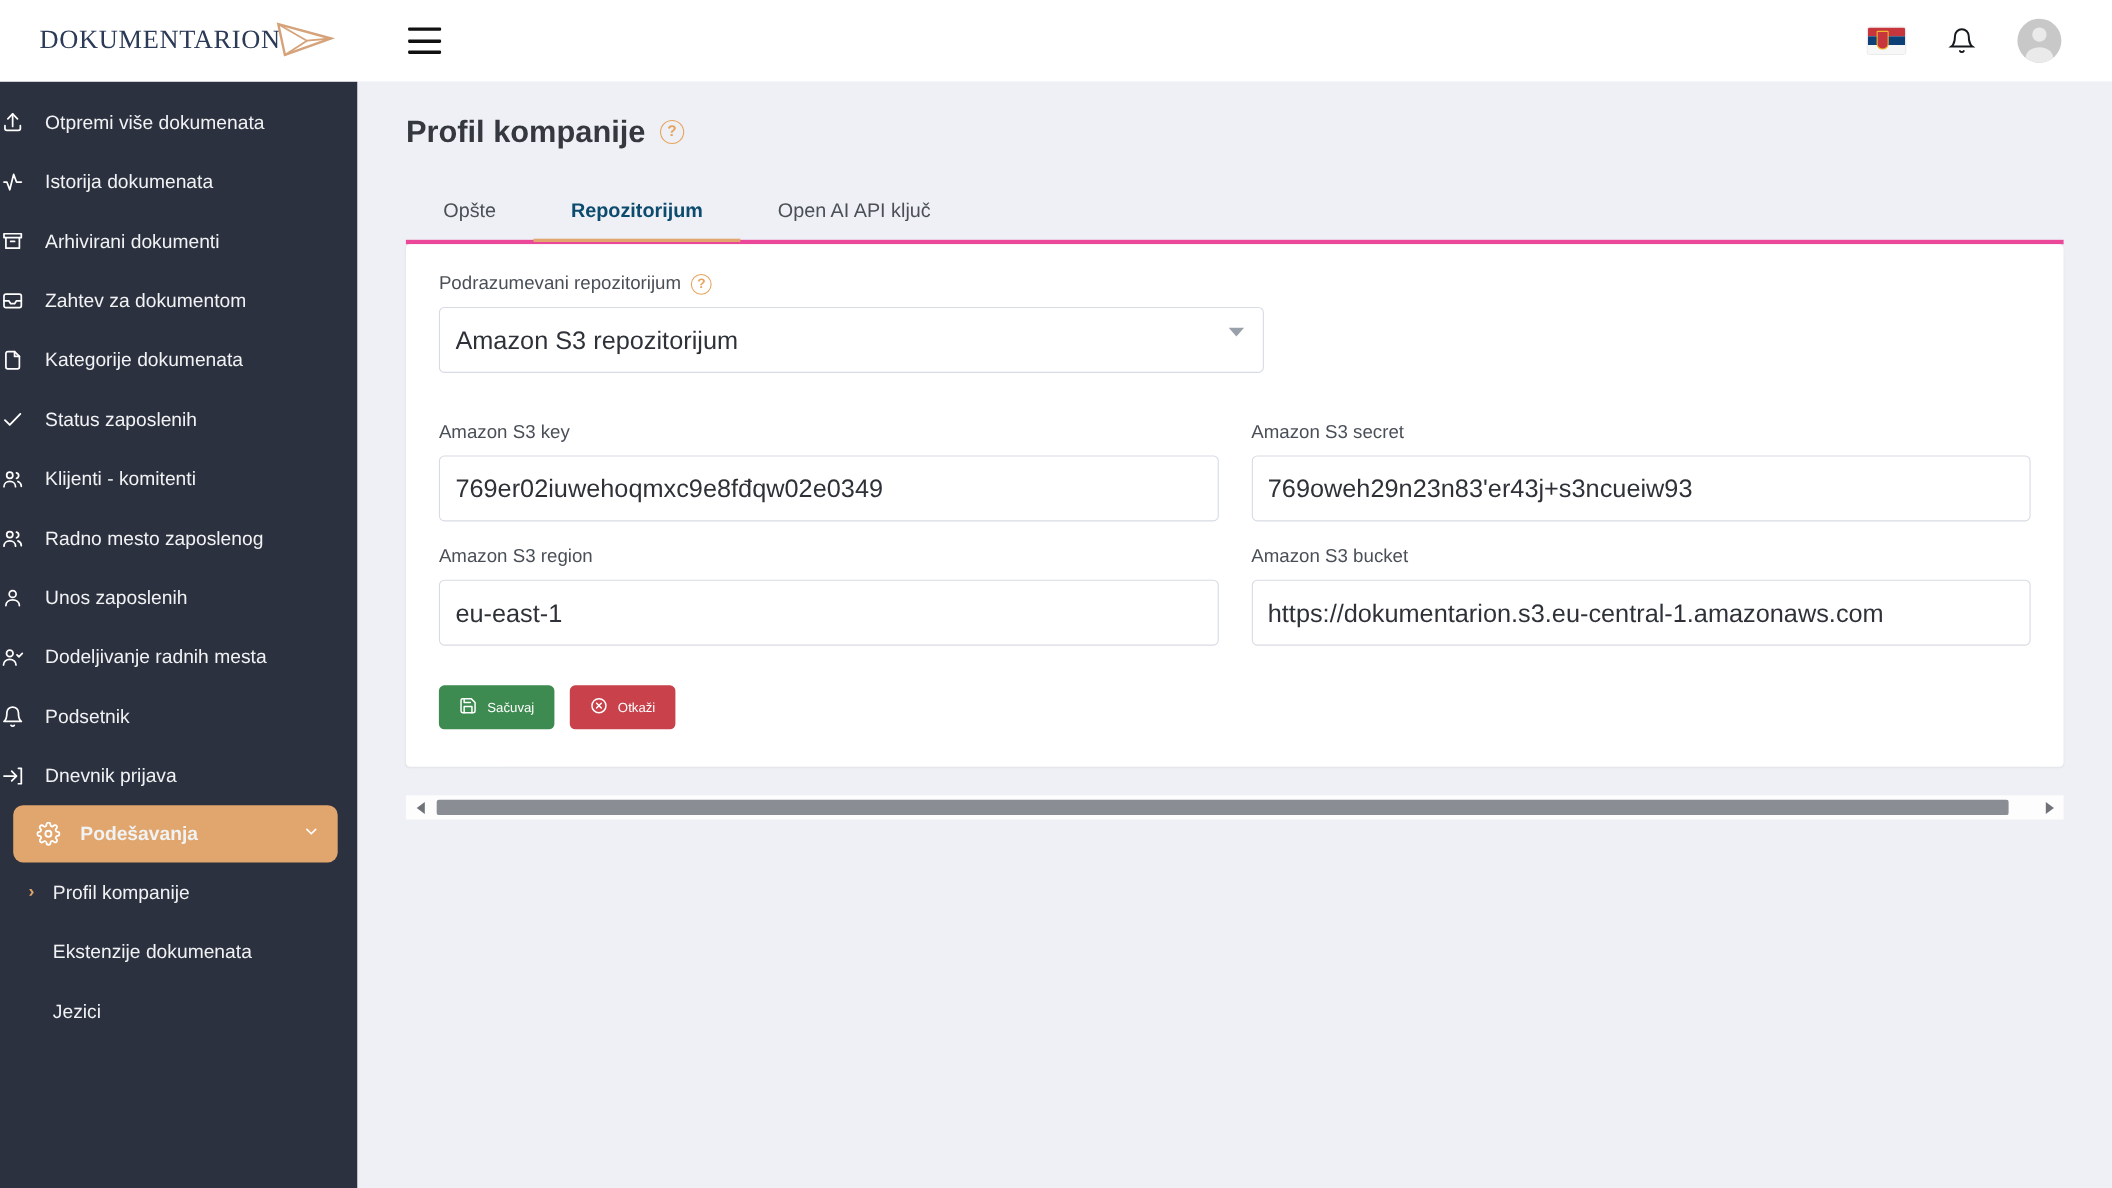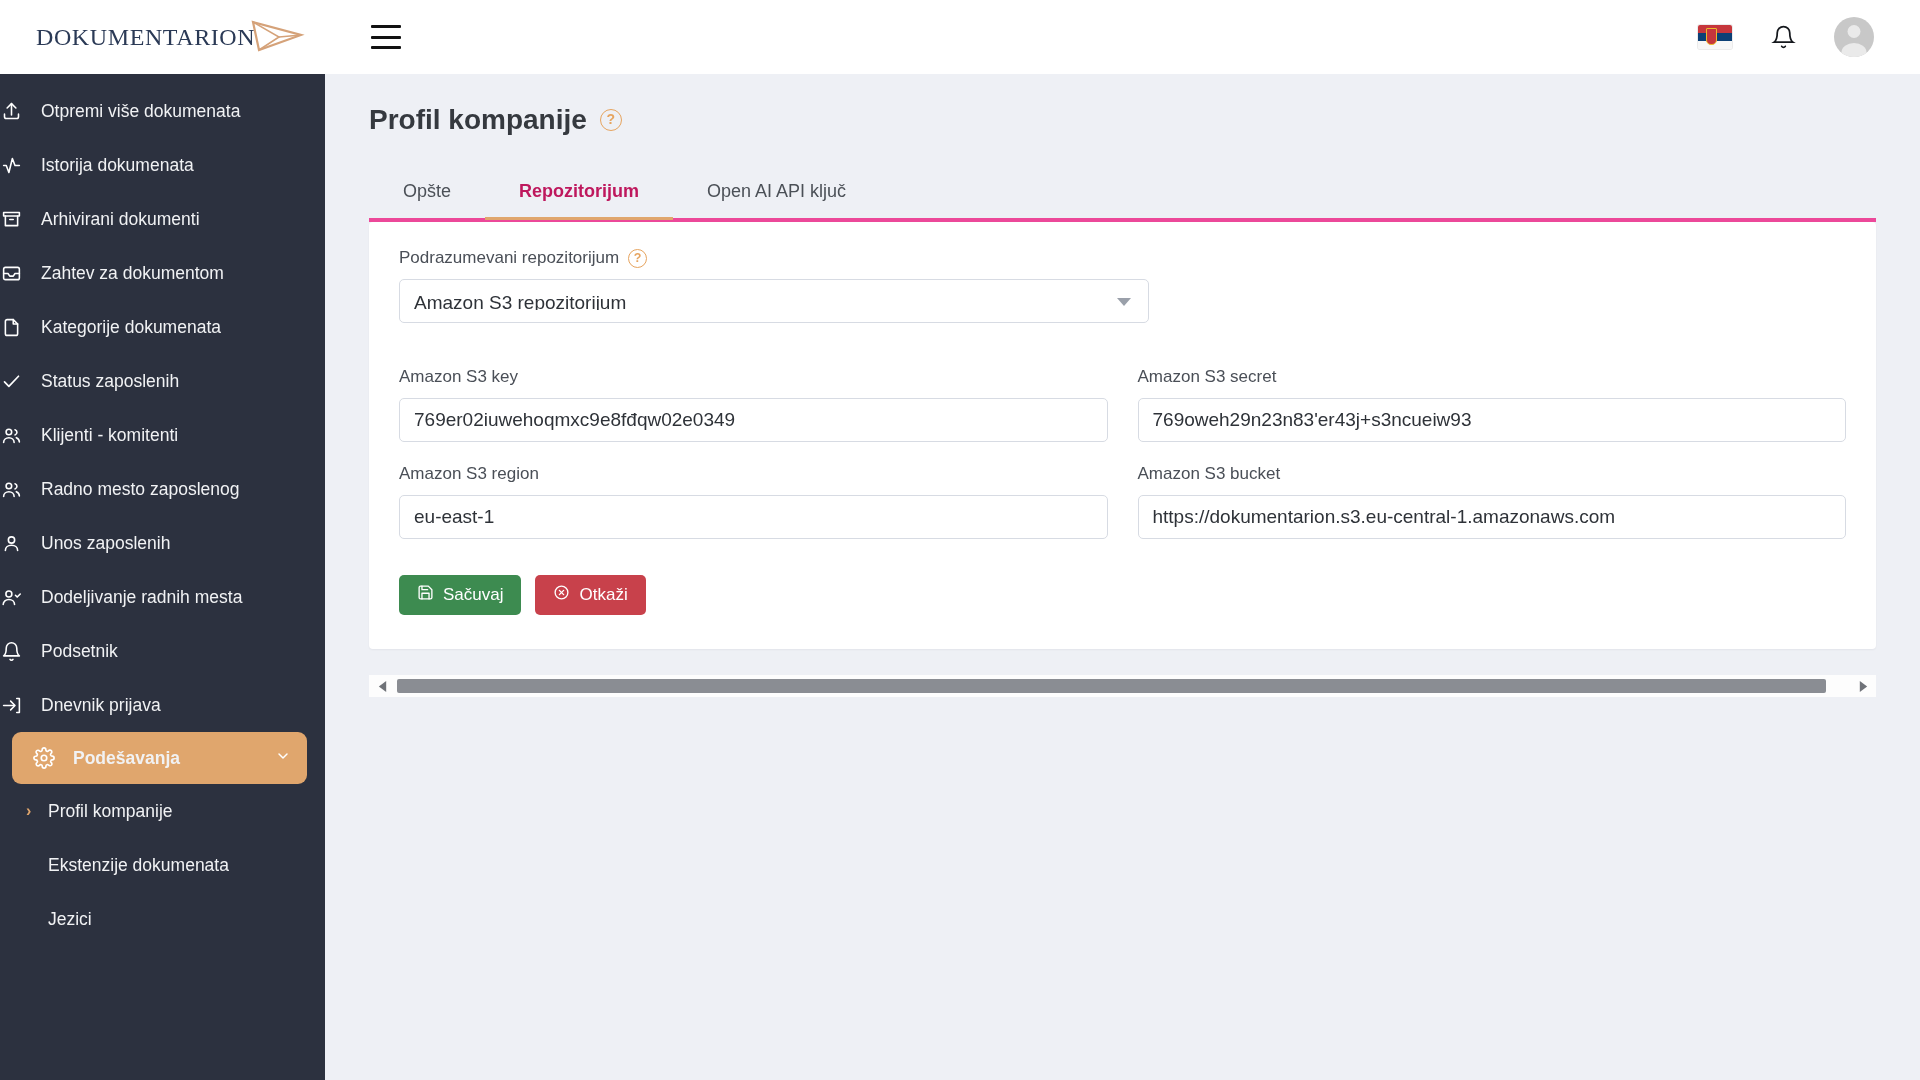--- a/index.html
+++ b/index.html
@@ -128,52 +128,52 @@
     cursor: pointer; font-weight: 600;
   }
   .help-circle.sm { width: 19px; height: 19px; line-height: 16px; font-size: 12.5px; }
 
   .tabs { display: flex; gap: 0; border-bottom: 4px solid #ec4899; }
   .tab {
     padding: 13px 34px 15px 34px;
     font-size: 18px; color: #4b5057; cursor: pointer;
     border-bottom: 3px solid transparent; margin-bottom: -2px;
   }
-  .tab.active { color: #be185d; font-weight: 600; border-bottom-color: #e0a66d; }
+  .tab.active { color: #0c4a6e; font-weight: 600; border-bottom-color: #e0a66d; }
 
   .card {
     background: #ffffff;
     border-radius: 4px;
     padding: 26px 30px 34px 30px;
     box-shadow: 0 1px 2px rgba(20,24,40,.05);
   }
   .field-label { font-size: 17px; color: #4a4f57; margin-bottom: 11px; display:flex; align-items:center; gap:9px; }
   .select-wrap { position: relative; width: 750px; }
   select.styled, input.styled {
-    width: 100%; height: 44px;
+    width: 100%; height: 60px;
     border: 1px solid #d7dbe3; border-radius: 5px;
     background: #fff; color: #2e3238;
-    font-size: 19px; padding: 12px 14px;
+    font-size: 23px; padding: 12px 14px;
     font-family: "Liberation Sans", sans-serif;
     appearance: none; -webkit-appearance: none;
     outline: none;
   }
   .caret {
     position: absolute; right: 18px; top: 19px;
     width: 0; height: 0;
     border-left: 7px solid transparent; border-right: 7px solid transparent;
     border-top: 8px solid #9aa0aa; pointer-events: none;
   }
   .grid2 { display: grid; grid-template-columns: 1fr 1fr; column-gap: 30px; row-gap: 22px; margin-top: 44px; }
   .btn-row { display: flex; gap: 14px; margin-top: 36px; }
   .btn {
     display: inline-flex; align-items: center; gap: 9px;
     height: 40px; padding: 0 18px;
     border: none; border-radius: 5px;
-    color: #fff; font-size: 17px; cursor: pointer;
+    color: #fff; font-size: 12px; cursor: pointer;
     font-family: "Liberation Sans", sans-serif;
   }
   .btn.save { background: #3d8b50; }
   .btn.cancel { background: #c8414b; }
 
   .hscroll {
     margin-top: 26px;
     height: 22px;
     display: flex; align-items: center;
     background: #fdfdfd;

